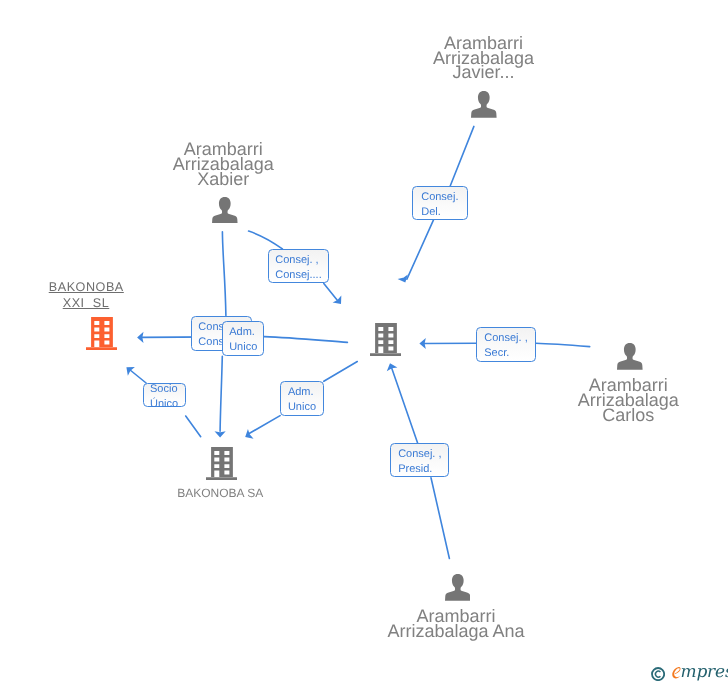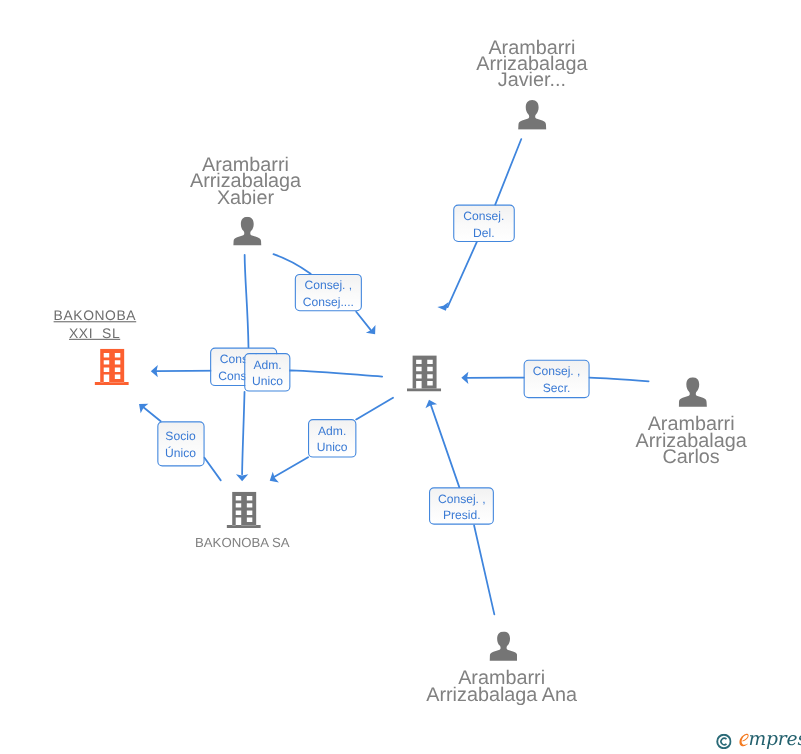--- a/index.html
+++ b/index.html
@@ -2,21 +2,21 @@
 <html><head>
 <meta charset="utf-8">
 <style>
   html,body{margin:0;padding:0;}
   body{width:728px;height:685px;background:#ffffff;font-family:"Liberation Sans",sans-serif;overflow:hidden;-webkit-font-smoothing:antialiased;text-rendering:geometricPrecision;}
   #stage{position:relative;width:728px;height:685px;}
   svg#edges{position:absolute;left:0;top:0;width:728px;height:685px;}
   .node-label{position:absolute;text-align:center;color:#818181;font-size:18px;line-height:14.8px;white-space:pre;transform:translateX(-50%);}
   .node-label.company{font-size:12px;line-height:16.2px;}
   .node-label.highlight{color:#6e6e6e;font-size:12.6px;letter-spacing:0.55px;text-indent:0.55px;}
-  .edge-label{position:absolute;box-sizing:border-box;border:1.25px solid #4387dd;border-radius:4.5px;background:linear-gradient(180deg,#f2f2f2 0%,#fafafa 55%,#ffffff 100%);color:#3a7ad4;font-size:11px;line-height:14.8px;text-align:center;white-space:pre;display:flex;align-items:center;justify-content:center;padding-top:3.4px;}
+  .edge-label{position:absolute;box-sizing:border-box;border:1.25px solid #4387dd;border-radius:4.5px;background:linear-gradient(180deg,#f2f2f2 0%,#fafafa 55%,#ffffff 100%);color:#3a7ad4;font-size:11px;line-height:14.8px;white-space:pre;display:flex;align-items:center;justify-content:center;padding-top:3.4px;}
   .icon{position:absolute;}
   #logo{position:absolute;left:649px;top:663px;width:79px;height:22px;}
   #logo .cpy{position:absolute;left:1.9px;top:3.6px;width:14.2px;height:14.2px;}
   #logo .brand{position:absolute;left:22px;top:3px;font-family:"DejaVu Serif",serif;font-style:italic;font-size:17px;line-height:12px;color:#23606d;letter-spacing:-.2px;white-space:nowrap;}
   #logo .brand .escript{display:inline-block;width:11px;height:14px;vertical-align:-3px;margin-right:-1.5px;}
 </style>
 </head>
 <body>
 
 <div id="stage">
@@ -110,21 +110,21 @@
     <div class="edge-label" style="left: 411.7px; top: 186px; width: 56.3px; height: 34.2px;">Consej.
 Del.</div>
     <div class="edge-label" style="left: 267.6px; top: 248.9px; width: 61.8px; height: 34.4px;">Consej. ,
 Consej....</div>
     <div class="edge-label" style="left: 190.7px; top: 315.6px; width: 61.8px; height: 35px;">Consej. ,
 Consej....</div>
     <div class="edge-label" style="left: 222.1px; top: 320.9px; width: 42.3px; height: 35.3px;">Adm.
 Unico</div>
     <div class="edge-label" style="left: 476.3px; top: 327.1px; width: 59.4px; height: 34.6px;">Consej. ,
 Secr.</div>
-    <div class="edge-label" style="left: 142.5px; top: 383px; width: 43.2px; height: 41px;">Socio
+    <div class="edge-label" style="left: 142.5px; top: 383px; width: 43.2px; height: 24px;">Socio
 Único</div>
     <div class="edge-label" style="left: 280.1px; top: 381.3px; width: 43.7px; height: 34.3px;">Adm.
 Unico</div>
     <div class="edge-label" style="left: 390.3px; top: 443.1px; width: 59.1px; height: 33.9px;">Consej. ,
 Presid.</div>
   </div>
 
 <div id="logo">
   <svg class="cpy" viewBox="0 0 14.2 14.2">
     <circle cx="7.1" cy="7.1" r="6.1" fill="none" stroke="#2b6b78" stroke-width="1.8"></circle>

